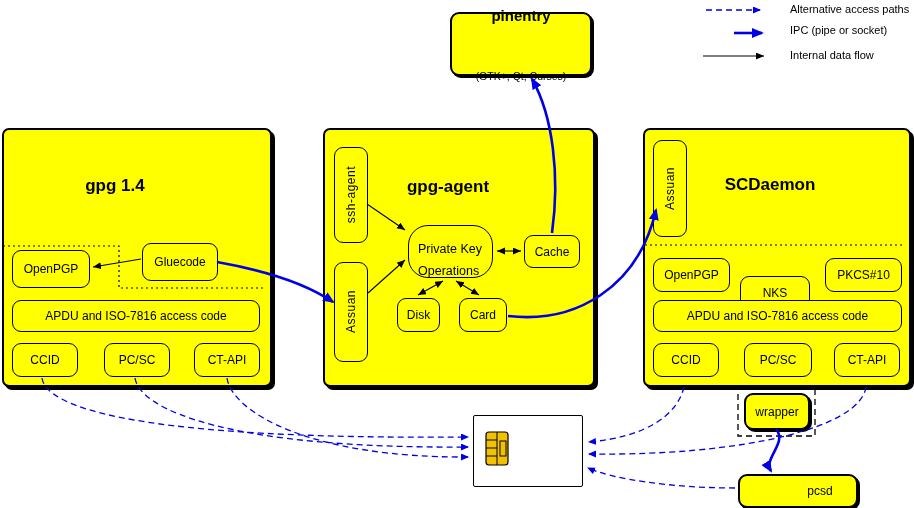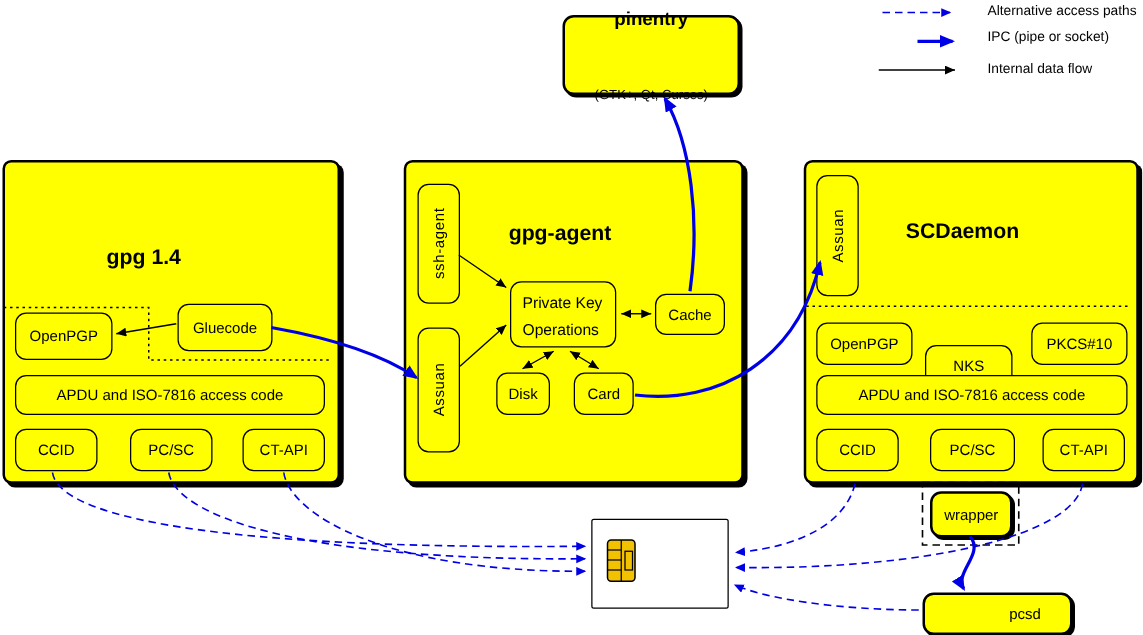--- a/index.html
+++ b/index.html
@@ -15,33 +15,33 @@
   .vbox{flex-direction:column;}
   .vtext{writing-mode:vertical-rl;transform:rotate(180deg);font-size:12px;letter-spacing:.5px;}
   .title{position:absolute;font-weight:bold;font-size:17px;text-align:center;}
   .pin{flex-direction:column;gap:15px;}
   .pin .t1{font-weight:bold;font-size:15px;}
   .pin .t2{font-size:10.5px;margin-top:31px;}
   .legend-label{position:absolute;font-size:11px;white-space:nowrap;}
   .smartcard{position:absolute;left:473px;top:415px;width:108px;height:70px;background:#fff;
              border:1.6px solid #000;border-radius:2px;}
   .svglayer{position:absolute;left:0;top:0;width:914px;height:508px;}
-  .pko{justify-content:center;align-items:flex-start;flex-direction:column;
-       padding:2px 0 0 9px;line-height:22px;font-size:12.5px;box-sizing:border-box;}
+  .pko{justify-content:space-between;align-items:flex-start;flex-direction:column;
+       padding:12px 0 0 9px;line-height:22px;font-size:12.5px;box-sizing:border-box;border-radius:20px;}
 </style>
 </head>
 <body>
 
 <div class="stage">
 
   <div class="bigbox" style="left:2px;top:128px;width:266px;height:255px;"></div>
   <div class="bigbox" style="left:323px;top:128px;width:268px;height:255px;"></div>
   <div class="bigbox" style="left:643px;top:128px;width:264px;height:255px;"></div>
 
-  <div class="title" style="left:15px;top:176px;width:200px;margin-top:20px;">gpg 1.4</div>
+  <div class="title" style="left:15px;top:176px;width:200px;">gpg 1.4</div>
   <div class="title" style="left:378px;top:177px;width:140px;">gpg-agent</div>
   <div class="title" style="left:695px;top:175px;width:150px;">SCDaemon</div>
 
   <div class="thickbox pin" style="left:450px;top:12px;width:138px;height:60px;">
     <span class="t1">pinentry</span>
     <span class="t2">(GTK+, Qt, Curses)</span>
   </div>
 
   <div class="smbox" style="left:12px;top:250px;width:76px;height:36px;">
     <span>OpenPGP</span>

